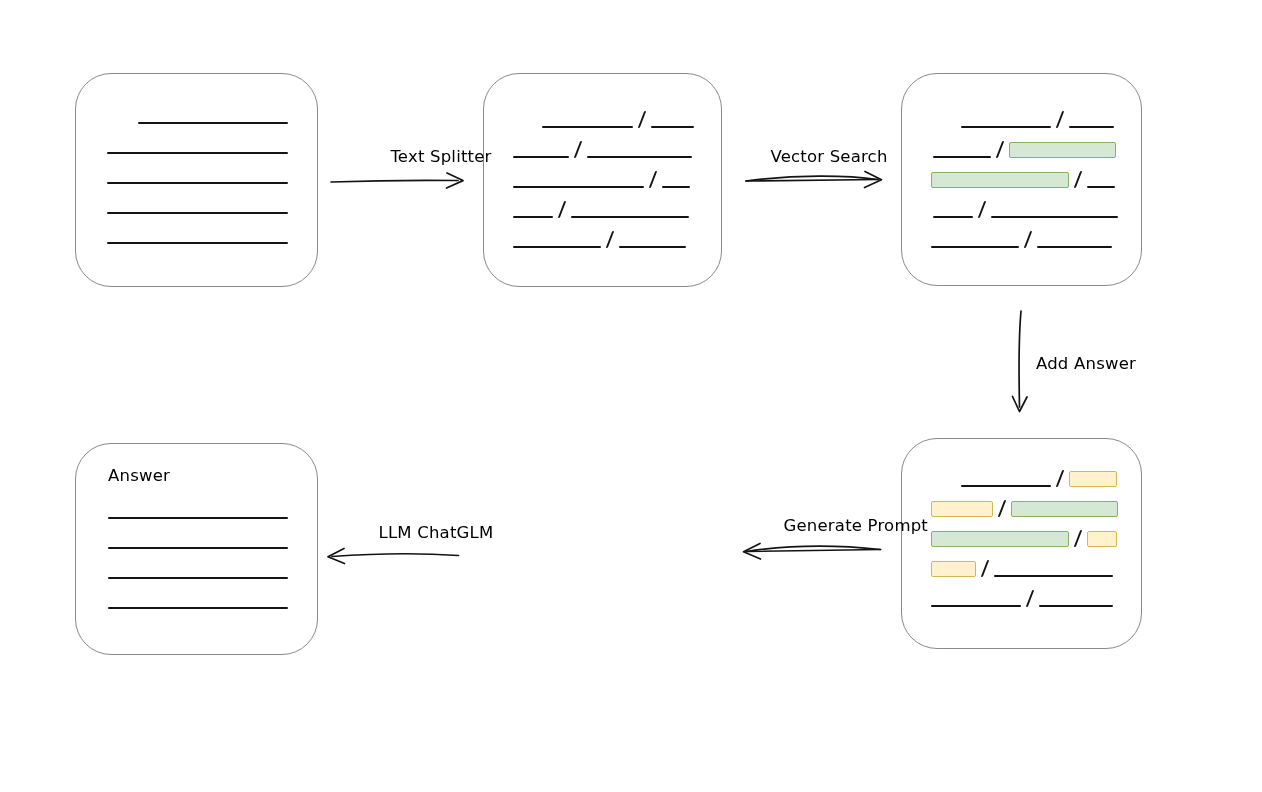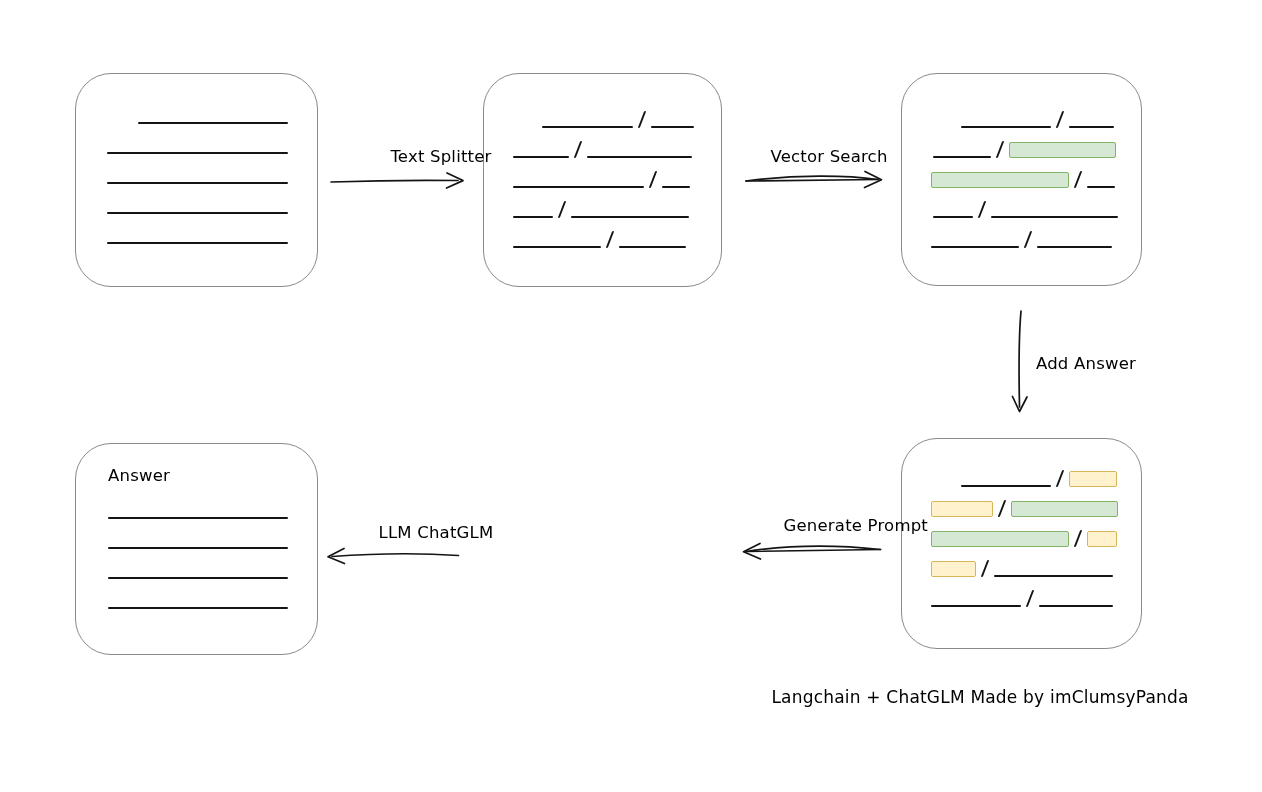--- a/index.html
+++ b/index.html
@@ -226,15 +226,14 @@
       <path d="M344 548.5 L328 556.8 L344.5 563.5"></path>
     </g>
   </svg>
 
   <div class="arrow-label centered" id="label-text-splitter">Text Splitter</div>
   <div class="arrow-label centered" id="label-vector-search">Vector Search</div>
   <div class="arrow-label" id="label-add-context">Add Answer</div>
   <div class="arrow-label centered" id="label-generate-prompt">Generate Prompt</div>
   <div class="arrow-label centered" id="label-llm-response">LLM ChatGLM</div>
 
-  <div class="caption">Langchain + ChatGLM Made by imClumsyPanda</div>
 
 </div>
 
 </body></html>

